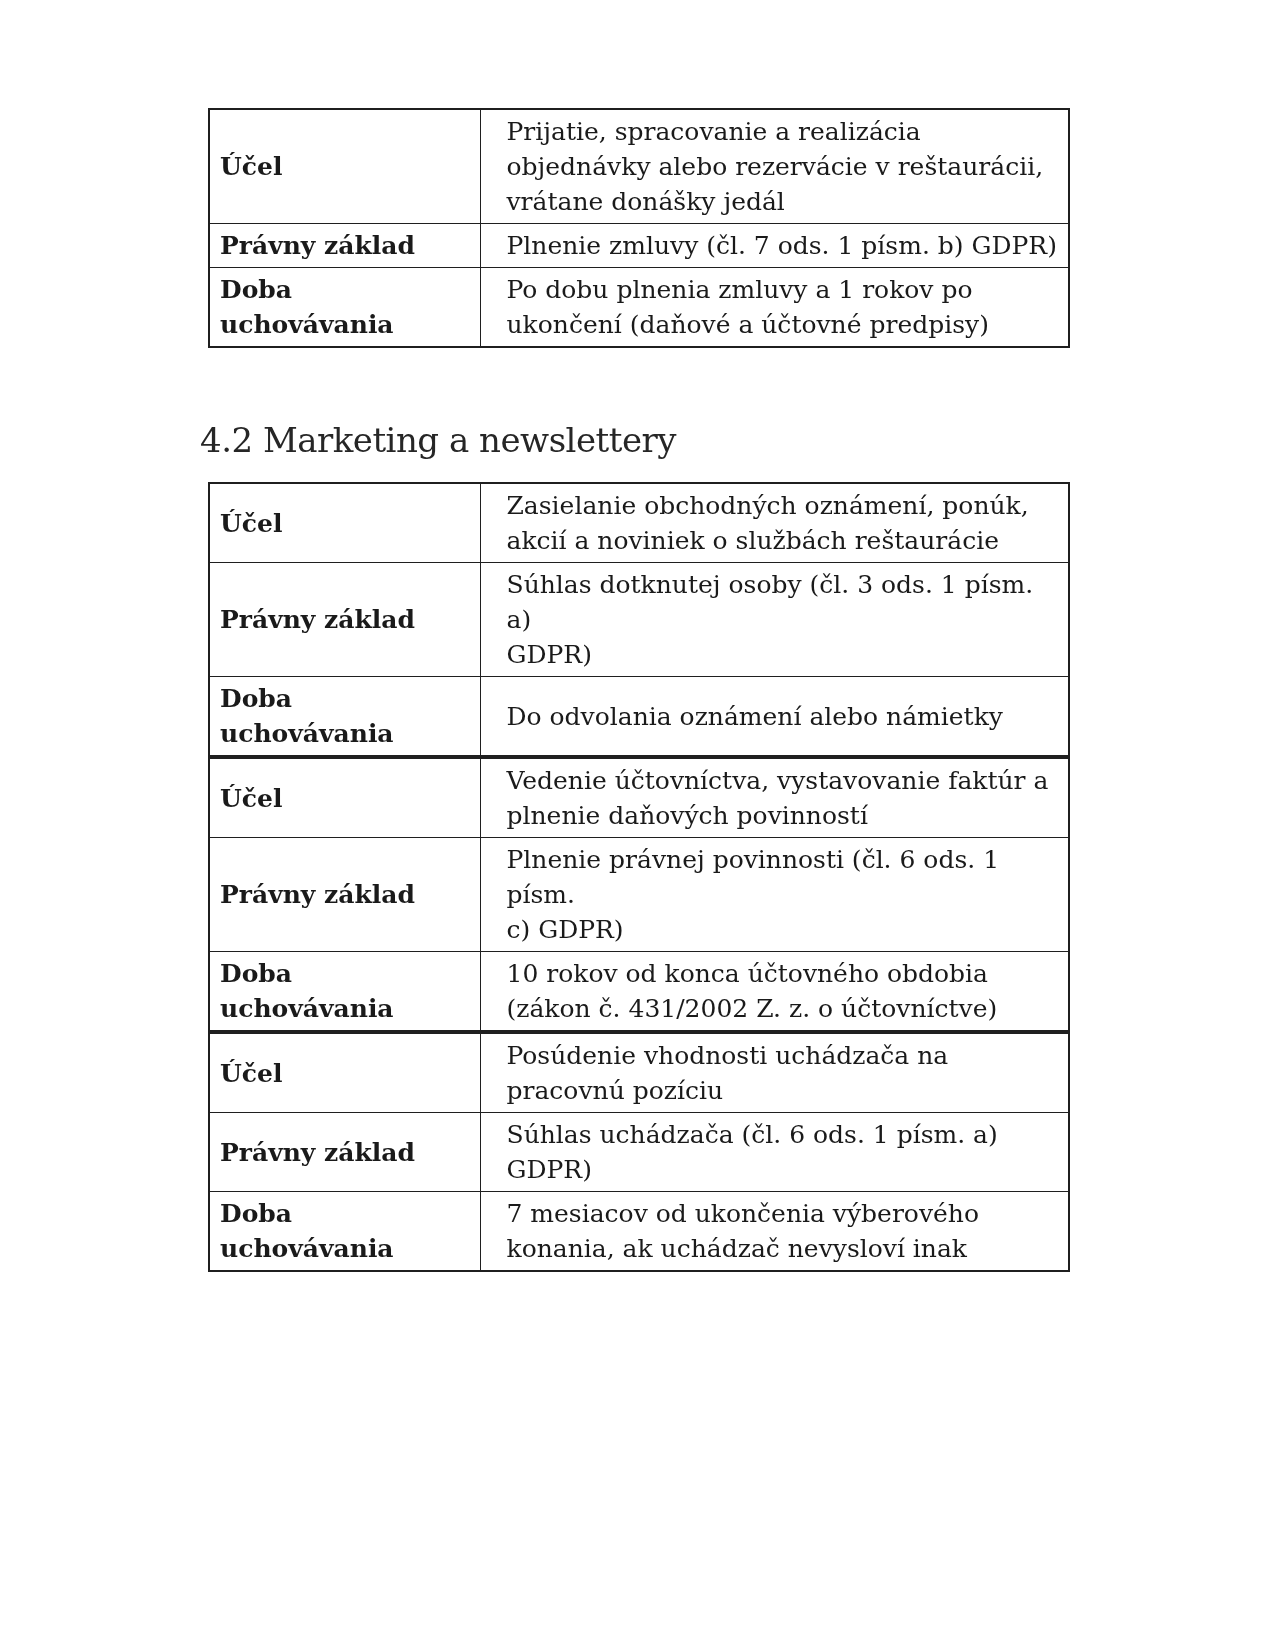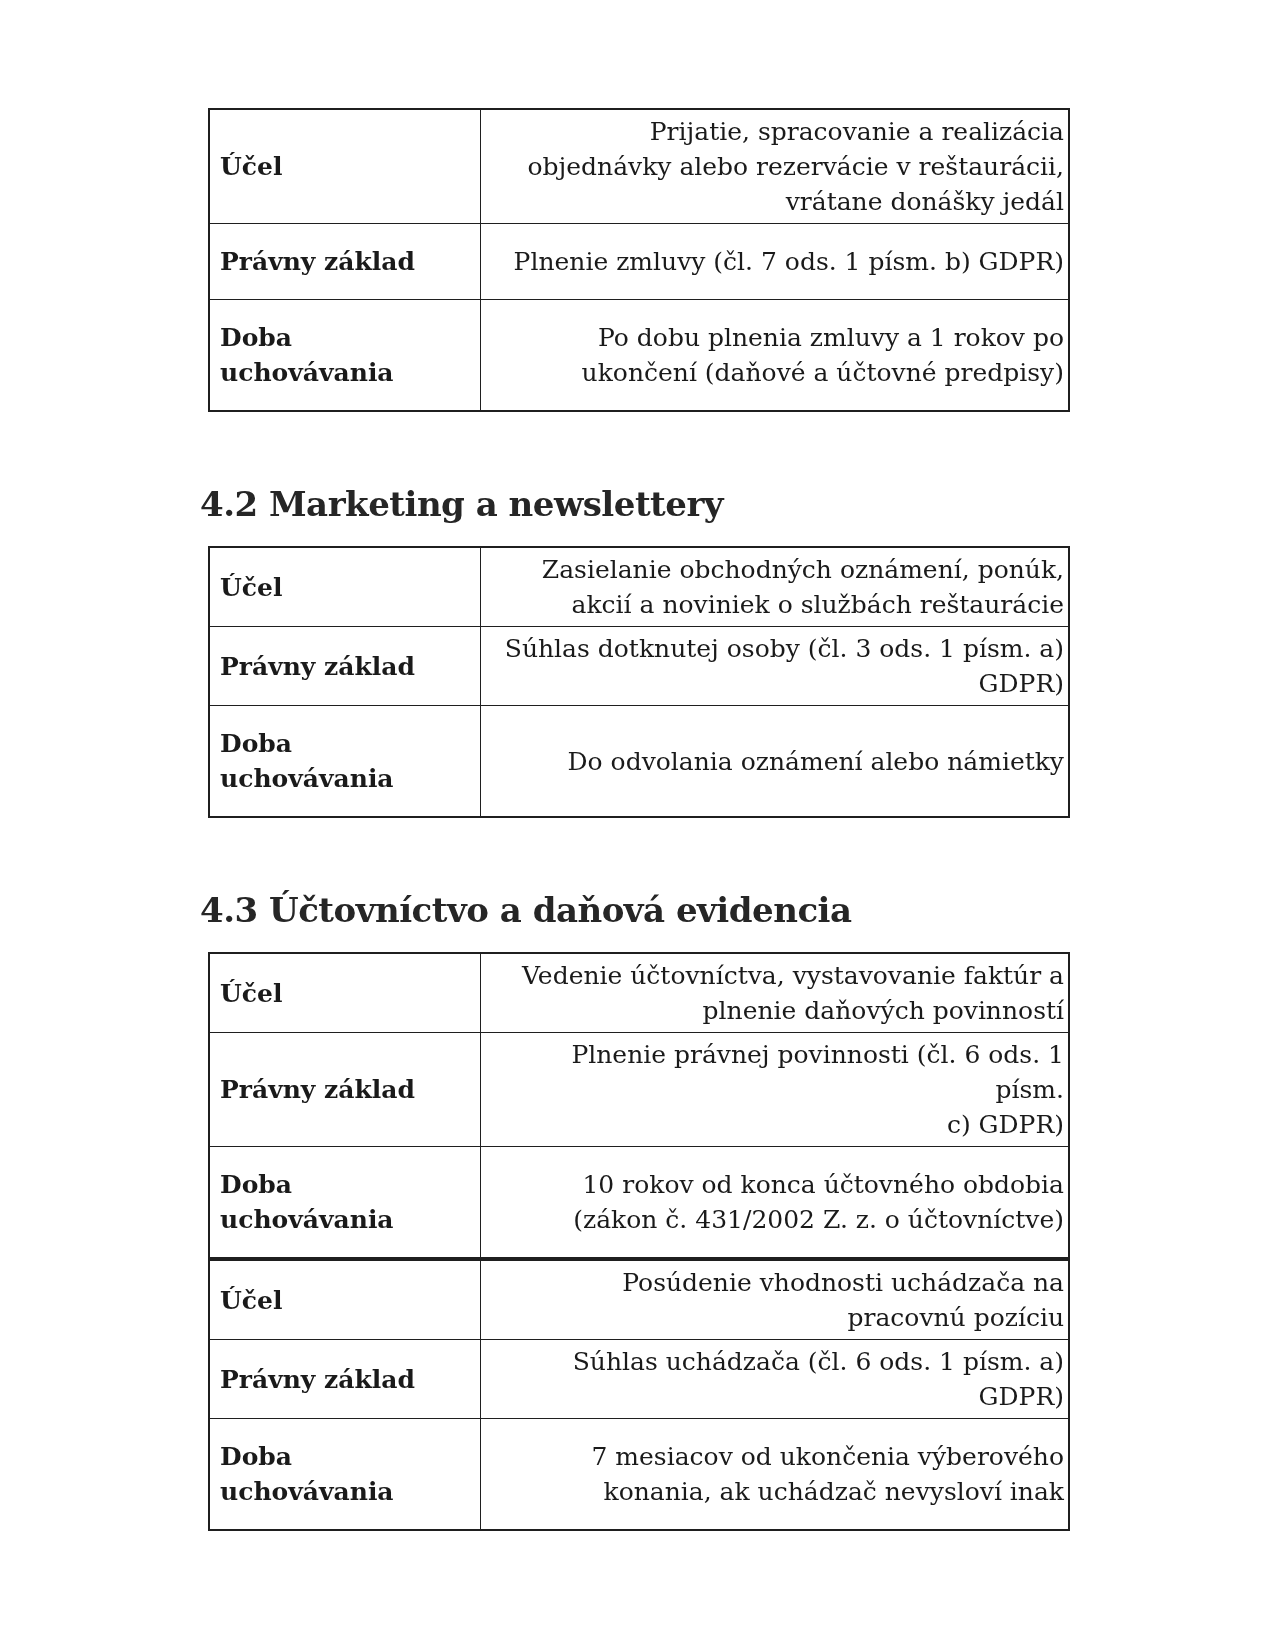--- a/index.html
+++ b/index.html
@@ -10,21 +10,21 @@
     background: #ffffff;
     box-sizing: border-box;
     padding: 108px 200px 0 200px;
     font-family: "DejaVu Serif", "Liberation Serif", serif;
     color: #1a1a1a;
     overflow: hidden;
   }
   h2.section-heading {
     font-size: 34px;
     line-height: 40px;
-    font-weight: bold;
+    font-weight: normal;
     color: #262626;
     letter-spacing: -0.5px;
     margin: 72px 0 22px 0;
   }
   table.gdpr-table {
     border-collapse: collapse;
     table-layout: fixed;
     width: 860px;
     margin-left: 8px;
     border: 2.5px solid #1f1f1f;
@@ -33,26 +33,25 @@
   table.gdpr-table col.c-value { width: 589px; }
   table.gdpr-table td {
     border: 1.5px solid #1f1f1f;
     font-size: 25px;
     line-height: 35px;
     vertical-align: middle;
     box-sizing: border-box;
   }
   td.label-cell {
     font-weight: bold;
-    padding: 20px 10px;
+    padding: 4px 10px;
   }
   td.value-cell {
-    padding: 4px 4px 4px 18px;
+    padding: 4px 4px 4px 26px;
     white-space: pre-line;
-    text-align: right;
   }
 </style>
 </head>
 <body>
 
 <div class="page">
 
   <section>
     <table class="gdpr-table">
       <colgroup>
@@ -99,21 +98,20 @@
       </tr>
       <tr>
         <td class="label-cell">Doba uchovávania</td>
         <td class="value-cell">Do odvolania oznámení alebo námietky</td>
       </tr>
     </tbody>
       </table>
   </section>
 
   <section>
-    <h2 class="section-heading">4.3 Účtovníctvo a daňová evidencia</h2>
     <table class="gdpr-table">
       <colgroup>
           <col class="c-label">
           <col class="c-value">
         </colgroup>
       <tbody>
           <tr>
         <td class="label-cell">Účel</td>
         <td class="value-cell">Vedenie účtovníctva, vystavovanie faktúr a
 plnenie daňových povinností</td>

